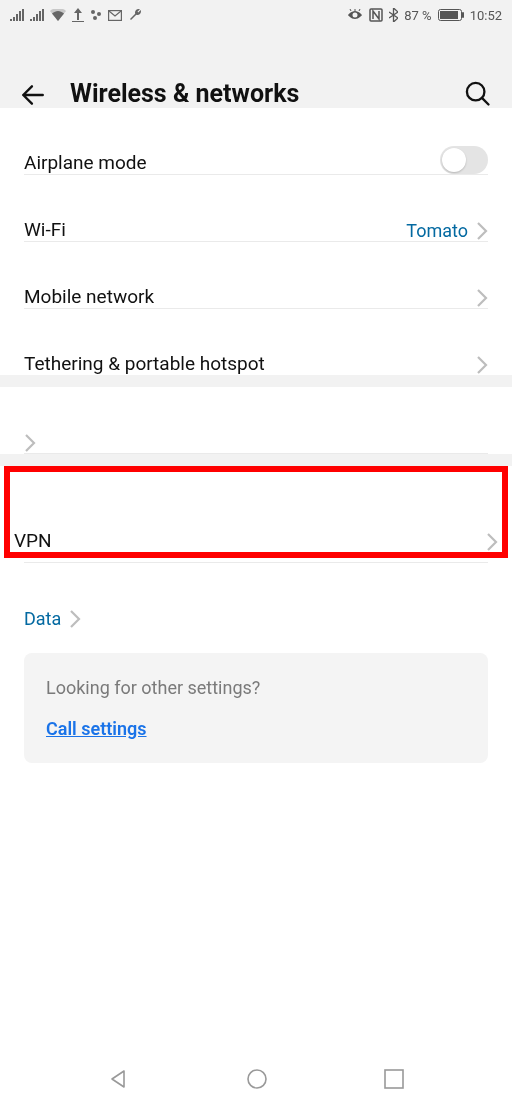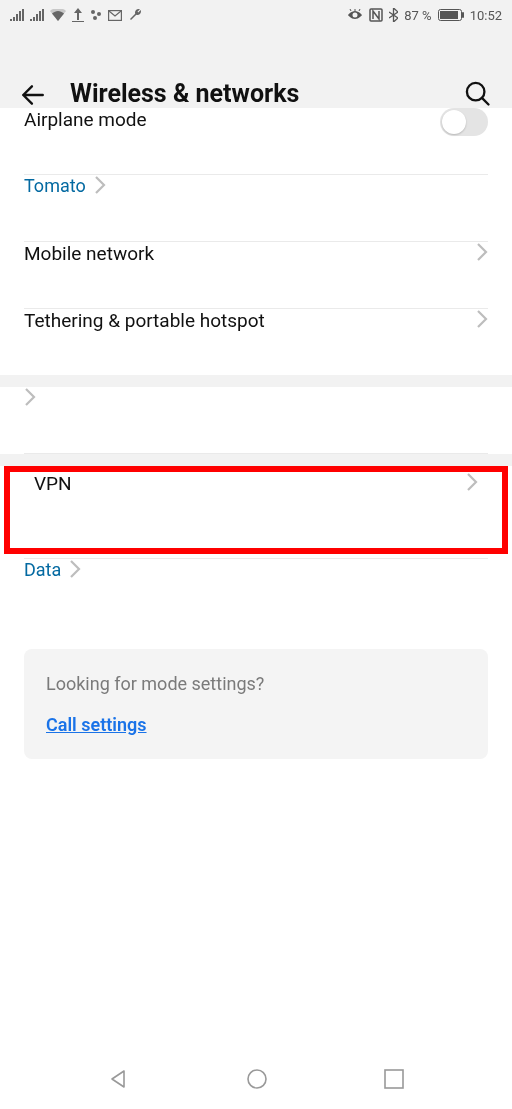--- a/index.html
+++ b/index.html
@@ -46,21 +46,21 @@
     }
     .section {
       background: #fff;
     }
     .section-gap {
       height: 12px;
       background: #f2f2f2;
     }
     .row {
       display: flex;
-      align-items: flex-start;
+      align-items: flex-end;
       height: 66px;
       padding: 0 24px;
       position: relative;
     }
     .row-label {
       flex: 1;
       font-size: 19px;
       color: #111;
     }
     .row-value {
@@ -91,22 +91,23 @@
       box-shadow: 0 1px 2px rgba(0,0,0,0.2);
     }
     .chevron {
       color: #bdbdbd;
     }
     .highlight-box {
       border: 6px solid #ff0000;
       margin: 0 4px;
     }
     .highlight-box .row {
-      padding: 0 24px;
-      height: 76px;
+      padding: 0 4px;
+      height: 60px;
+      margin-top: 20px;
     }
     .footer-card {
       margin: 24px 24px 0 24px;
       background: #f4f4f4;
       border-radius: 8px;
       padding: 24px 22px;
     }
     .footer-card-text {
       font-size: 18px;
       color: #7a7a7a;
@@ -200,20 +201,21 @@
   <div class="section">
     <div class="row">
       <div class="row-label">Airplane mode</div>
       <div class="toggle">
         <div class="toggle-knob"></div>
       </div>
     </div>
     <div class="divider"></div>
 
     <div class="row">
+      <div class="row-label">Wi-Fi</div>
       <div class="row-value">Tomato</div>
       <svg class="chevron" width="12" height="20" viewBox="0 0 12 20">
           <path fill="none" stroke="#bdbdbd" stroke-width="2.2" d="M2 2l8 8-8 8"></path>
         </svg>
     </div>
     <div class="divider"></div>
 
     <div class="row">
       <div class="row-label">Mobile network</div>
       <svg class="chevron" width="12" height="20" viewBox="0 0 12 20">
@@ -257,21 +259,21 @@
 
     <div class="row">
       <div class="row-value">Data</div>
       <svg class="chevron" width="12" height="20" viewBox="0 0 12 20">
           <path fill="none" stroke="#bdbdbd" stroke-width="2.2" d="M2 2l8 8-8 8"></path>
         </svg>
     </div>
   </div>
 
   <div class="footer-card">
-    <div class="footer-card-text">Looking for mode settings?</div>
+    <div class="footer-card-text">Looking for other settings?</div>
     <div class="footer-card-link">Call settings</div>
   </div>
 
 </div>
 
 <div class="navbar">
   <svg width="24" height="24" viewBox="0 0 24 24">
       <path fill="none" stroke="#999" stroke-width="1.6" stroke-linejoin="round" d="M17 4v16L5 12z"></path>
     </svg>
   <svg width="24" height="24" viewBox="0 0 24 24">

